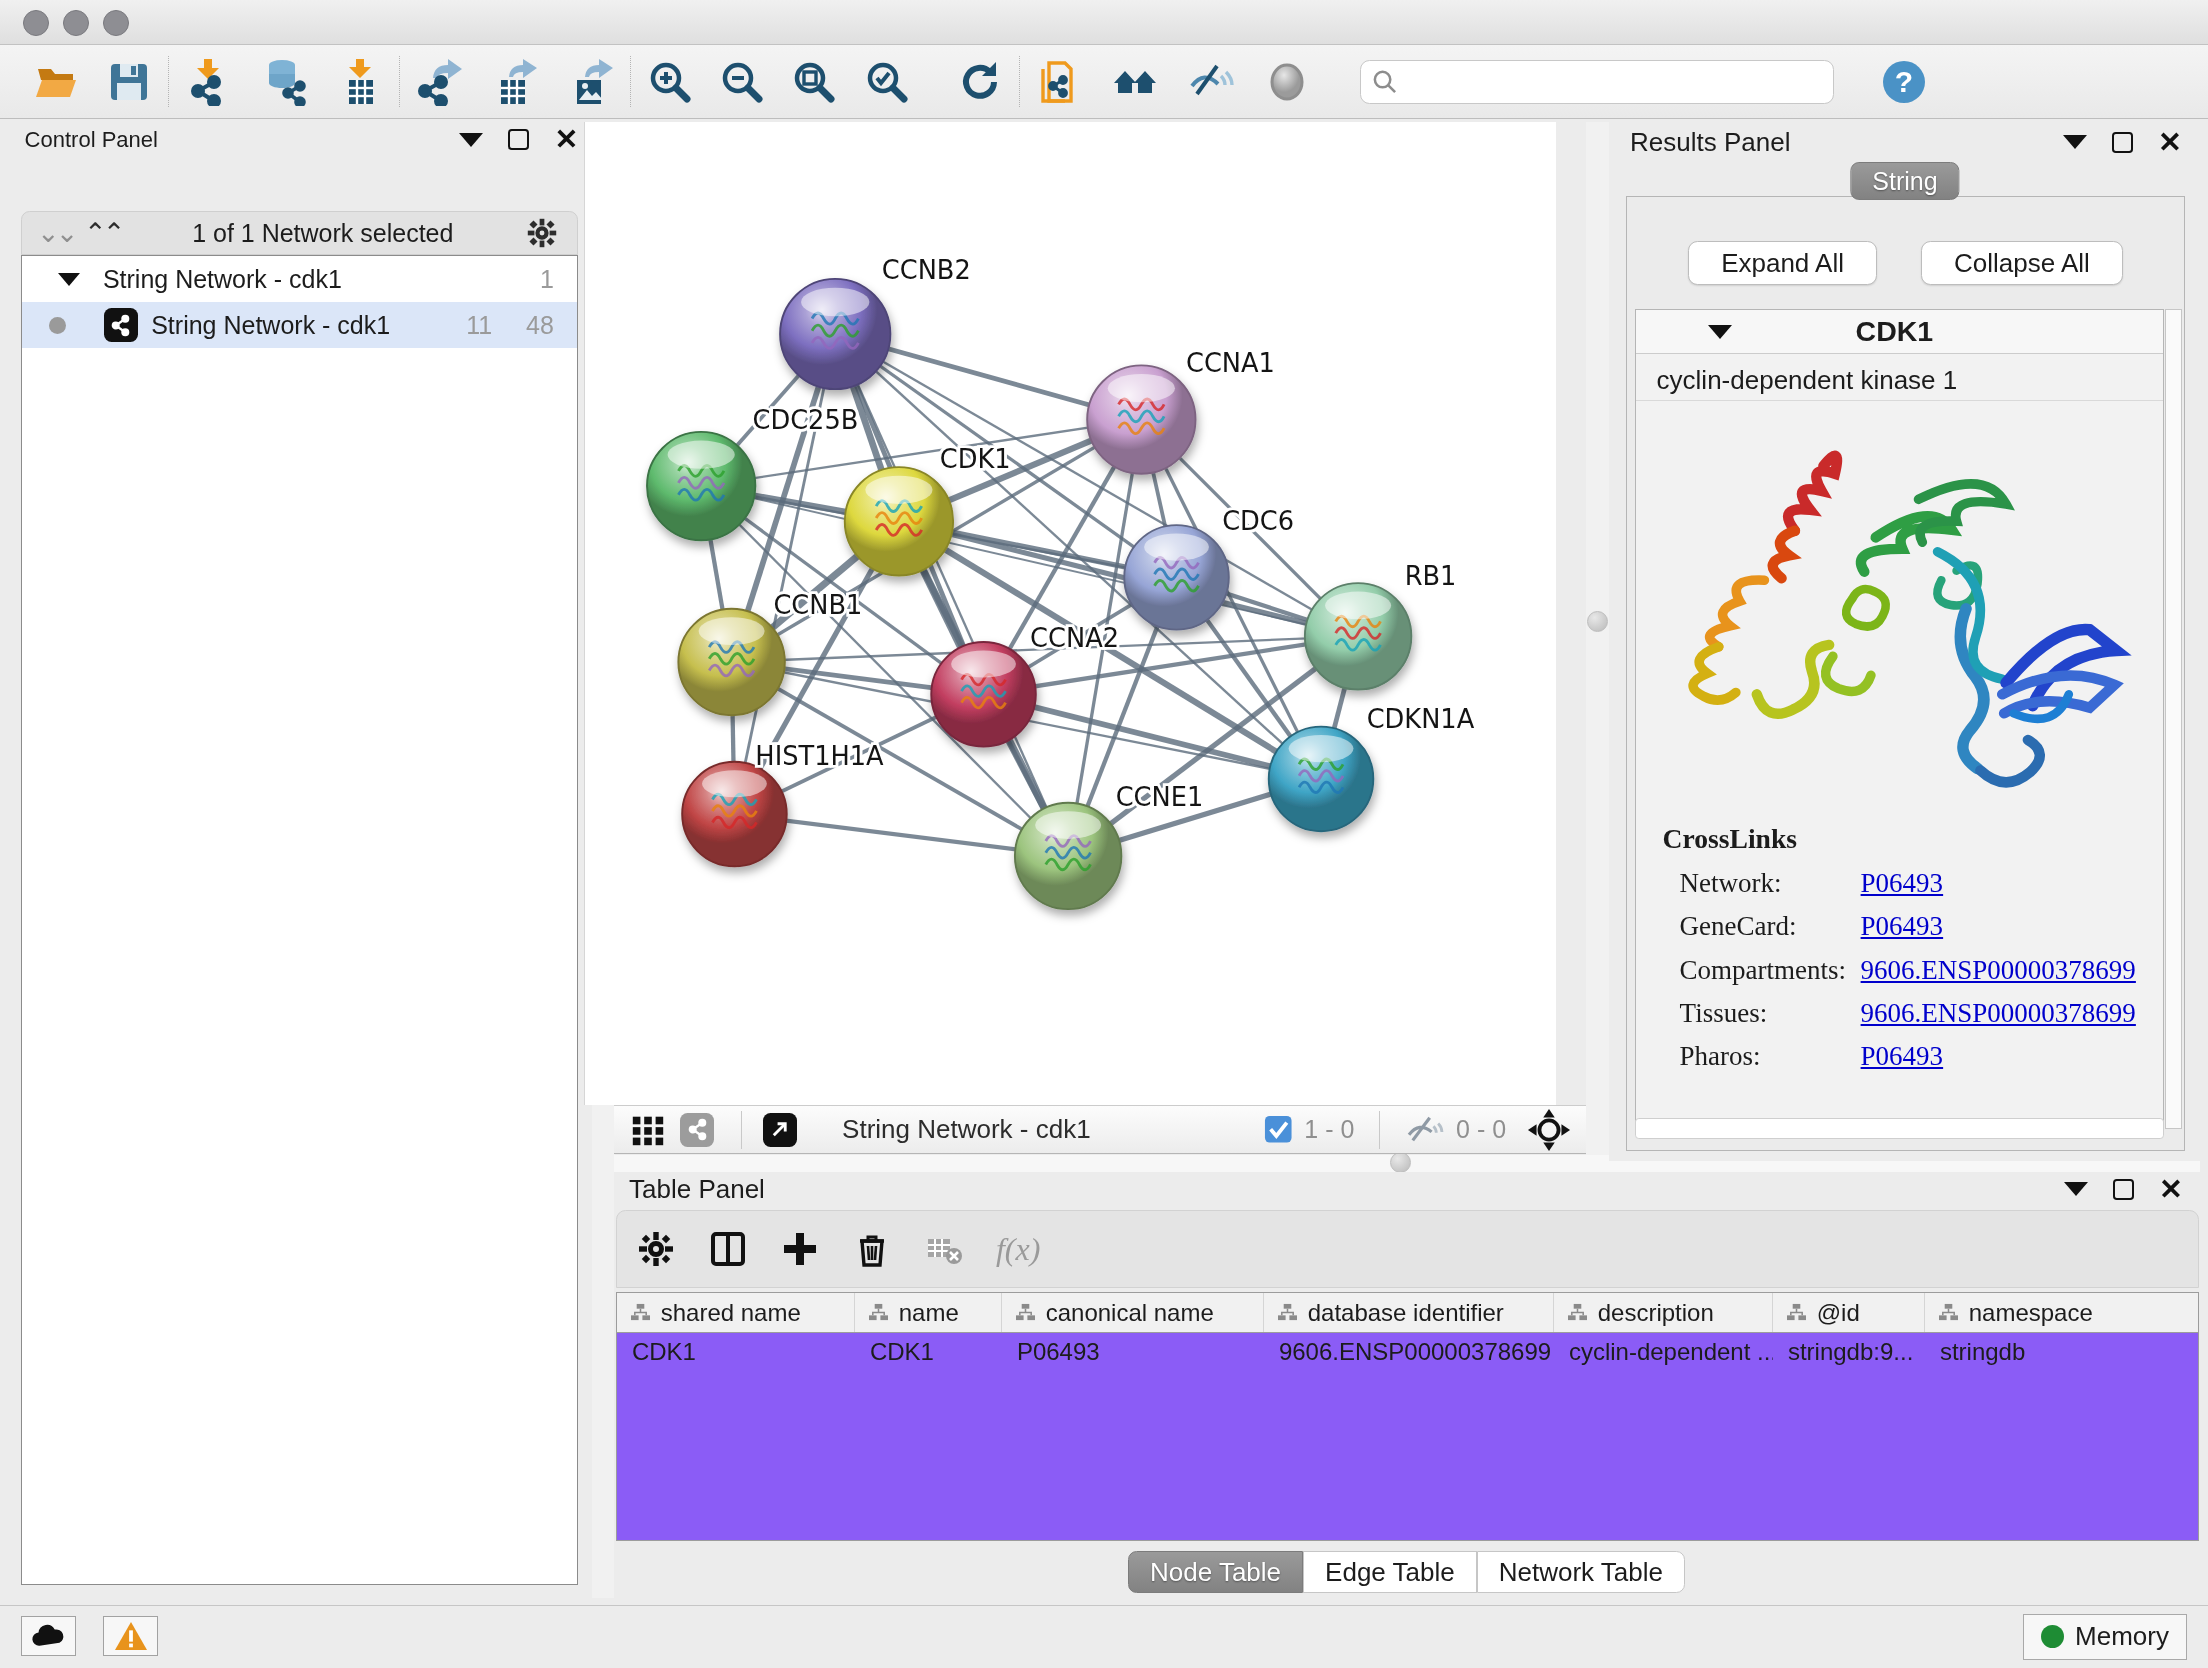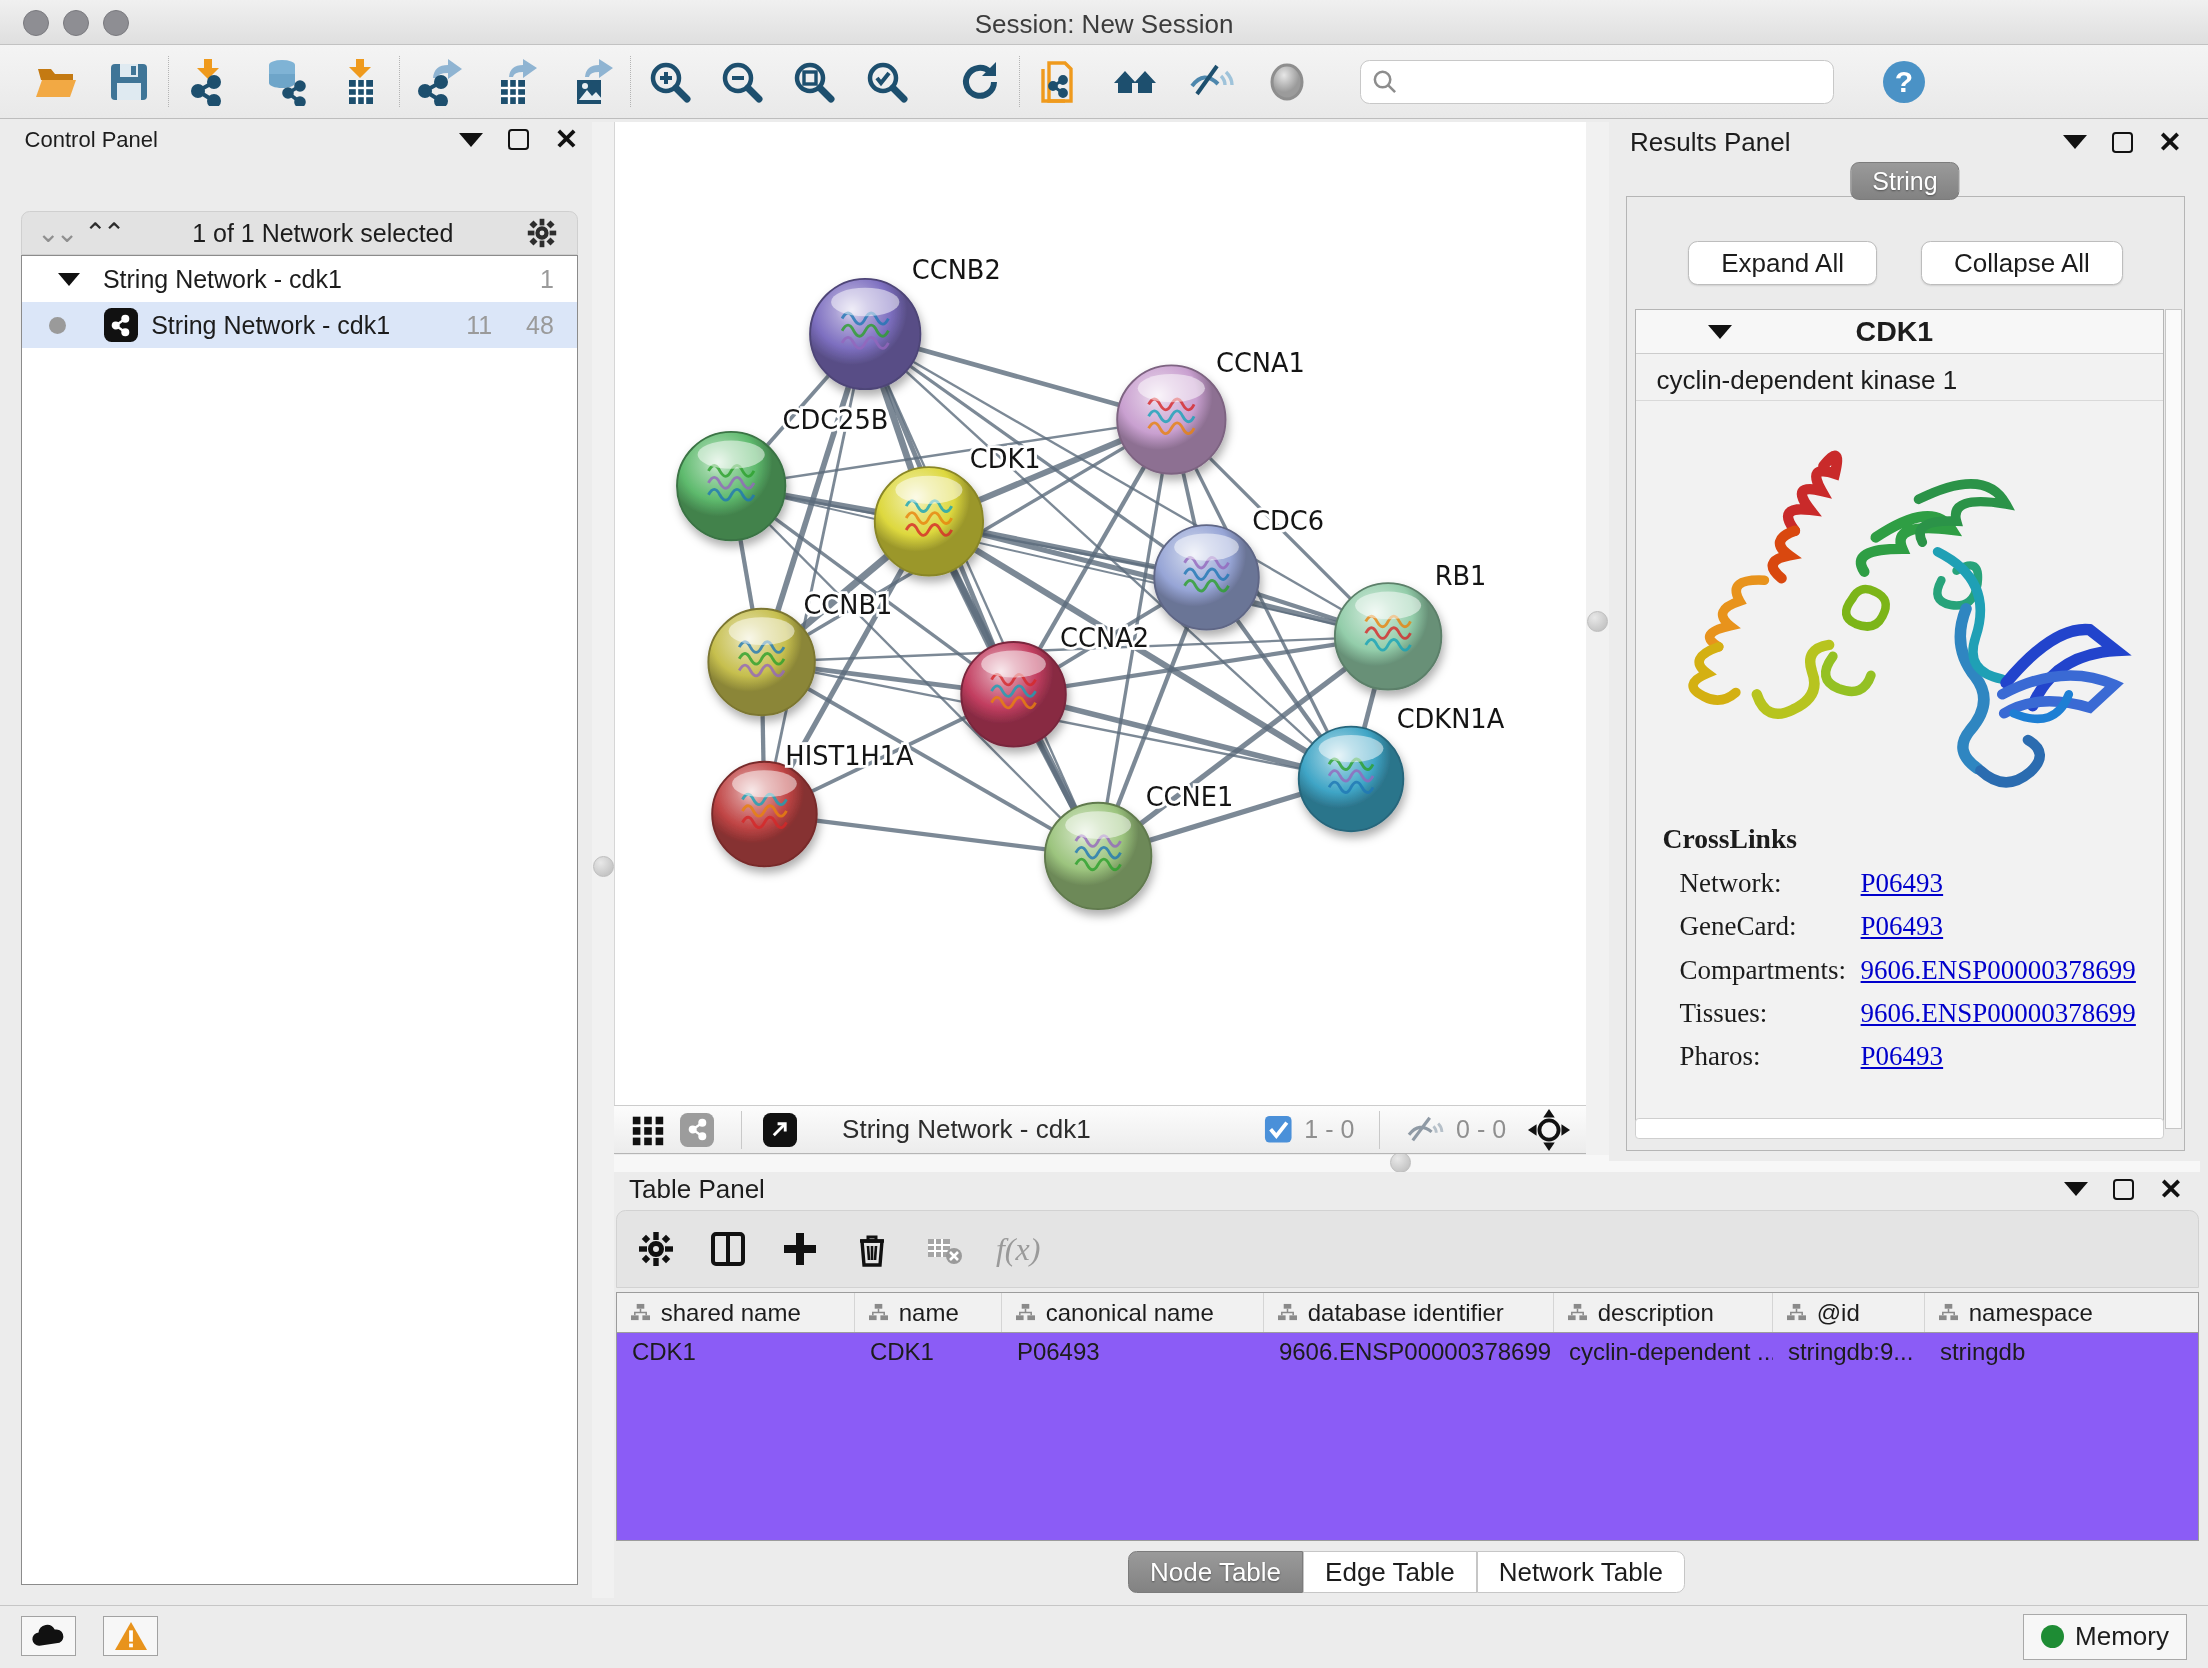--- a/index.html
+++ b/index.html
@@ -60,21 +60,21 @@
   #row-network .counts { margin-left:auto; margin-right:23px; color:#9a9a9a; display:flex; gap:34px; }
   .share-badge { width:34px; height:34px; background:#111; border-radius:7.6px; margin-right:13.3px;
     display:flex; align-items:center; justify-content:center; }
 
   
   .vstrip { top:122px; width:23px; height:1476px; background:#f1f1f1; }
   .handle-dot { position:absolute; width:21px; height:21px; border-radius:50%;
     background:radial-gradient(circle at 35% 30%, #e8e8e8, #b9b9b9); border:1px solid #bdbdbd; }
 
   
-  #network-view { left:614px; top:122px; width:972px; height:983px; background:#fff;
+  #network-view { left:584px; top:122px; width:972px; height:983px; background:#fff;
     border-left:1px solid #d6d6d6; }
   #net-toolbar { left:614px; top:1105px; width:972px; height:49px;
     background:linear-gradient(#fcfcfc,#ececec); border-top:1px solid #cccccc;
     border-bottom:1.9px solid #b5b5b5; display:flex; align-items:center; }
   .nt-sep { width:0; height:38px; border-left:1px solid #c9c9c9; margin:0 13.3px; }
   #net-title { font-size:26px; color:#2c2c2c; margin-left:32px; }
   #net-right { margin-left:auto; display:flex; align-items:center; gap:11.4px; margin-right:15px; }
   .nt-count { font-size:25px; color:#8f8f8f; }
   #h-divider { left:614px; top:1155px; width:1586px; height:17px; background:#f7f7f7; }
 
@@ -141,21 +141,20 @@
   text.nlabel { font-size:27px; font-weight:500; fill:#141414; stroke:#ffffff; stroke-width:6px;
     paint-order:stroke; font-family:"DejaVu Sans", sans-serif; }
 </style>
 </head>
 <body>
 
 <div id="titlebar" class="abs">
   <div class="traffic" style="left:23px"></div>
   <div class="traffic" style="left:63px"></div>
   <div class="traffic" style="left:103px"></div>
-  <div id="win-title">Session: New Session</div>
 </div>
 
 <div id="toolbar" class="abs">
   <div class="tbtn" style="margin-left:27px">
     <svg viewBox="0 0 48 48">
       <path d="M5 11h13l4 5h18v6H8z" fill="#c47a12"></path>
         <path d="M9 22h34l-6 17H3z" fill="#f2a944"></path>
     </svg>
   </div>
   <div class="tbtn" style="margin-left:13.3px">

